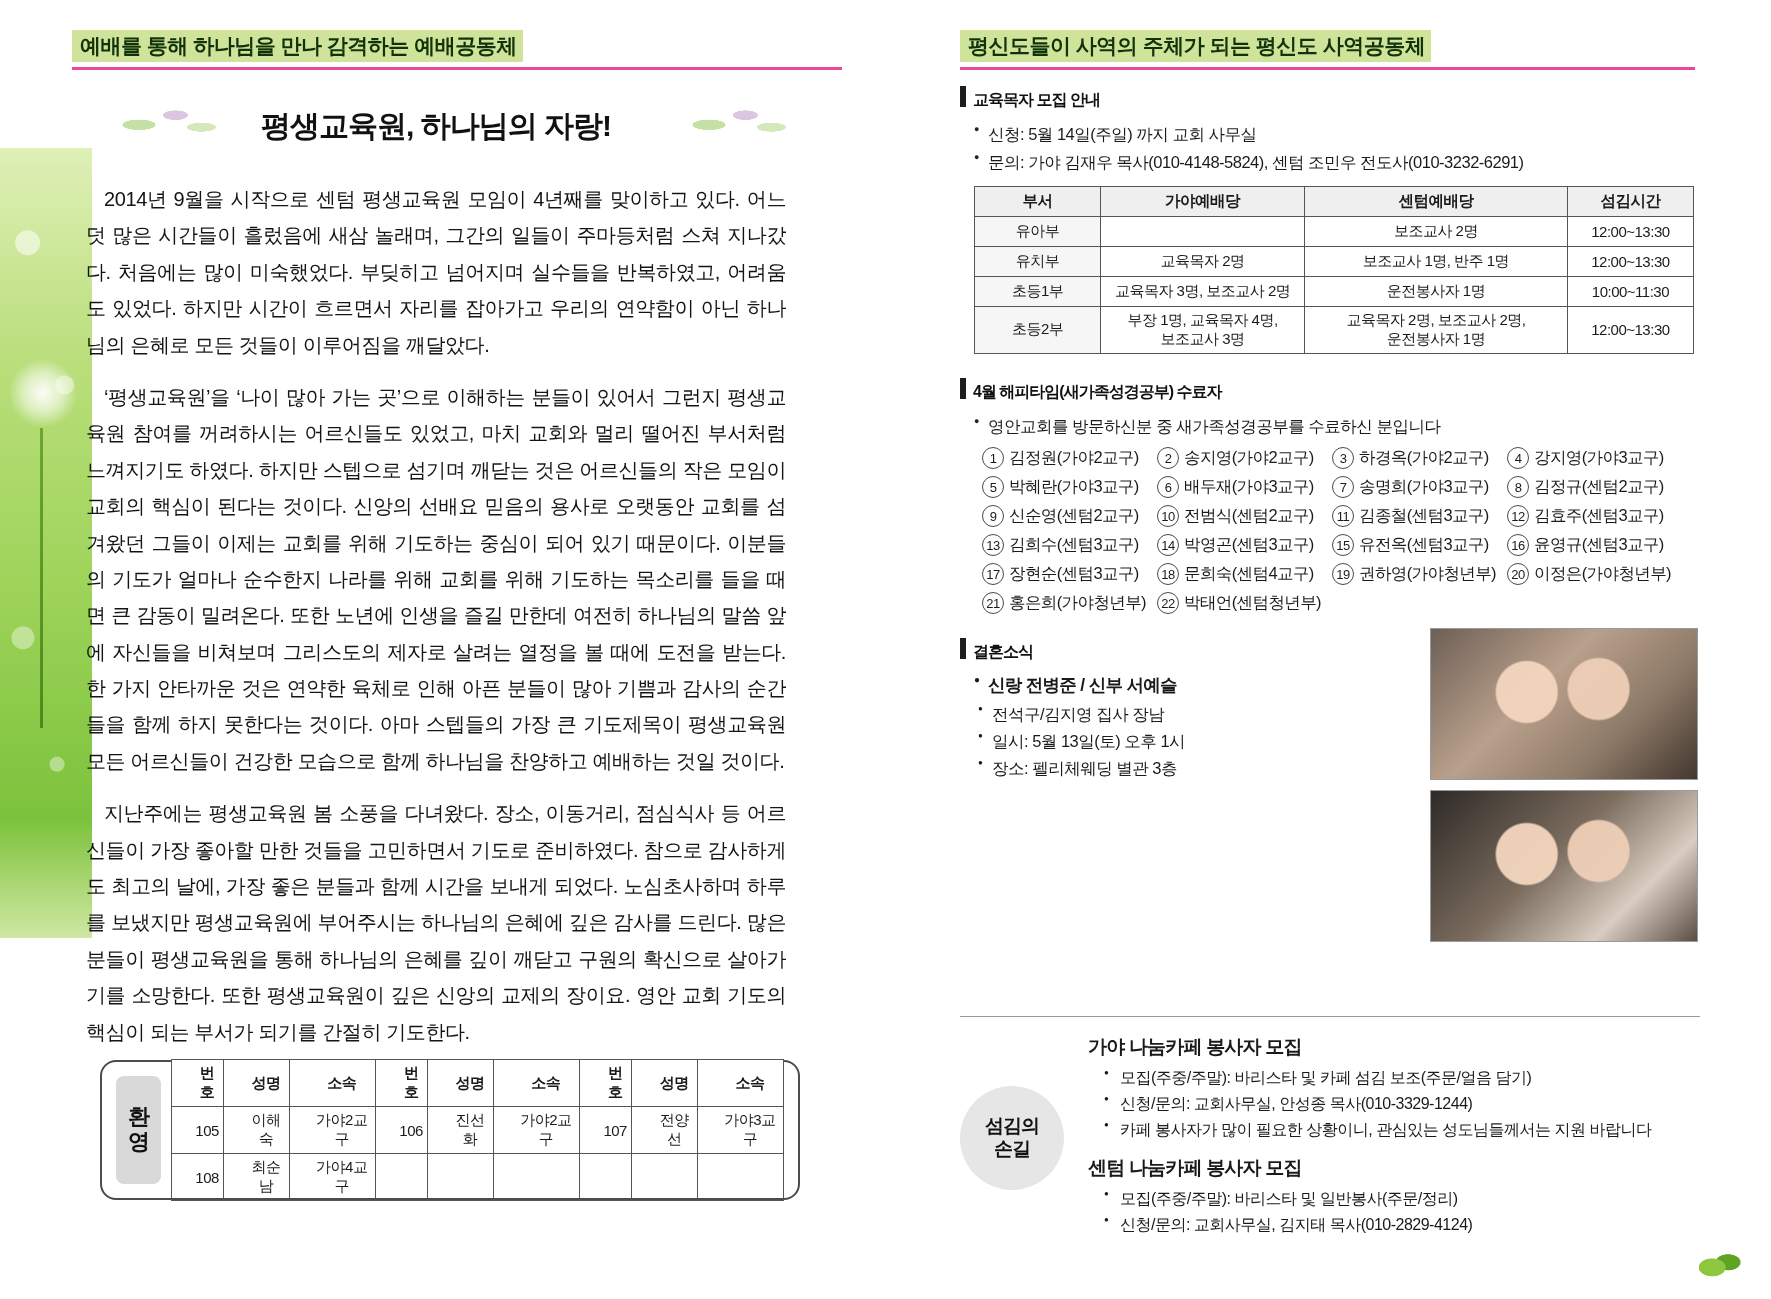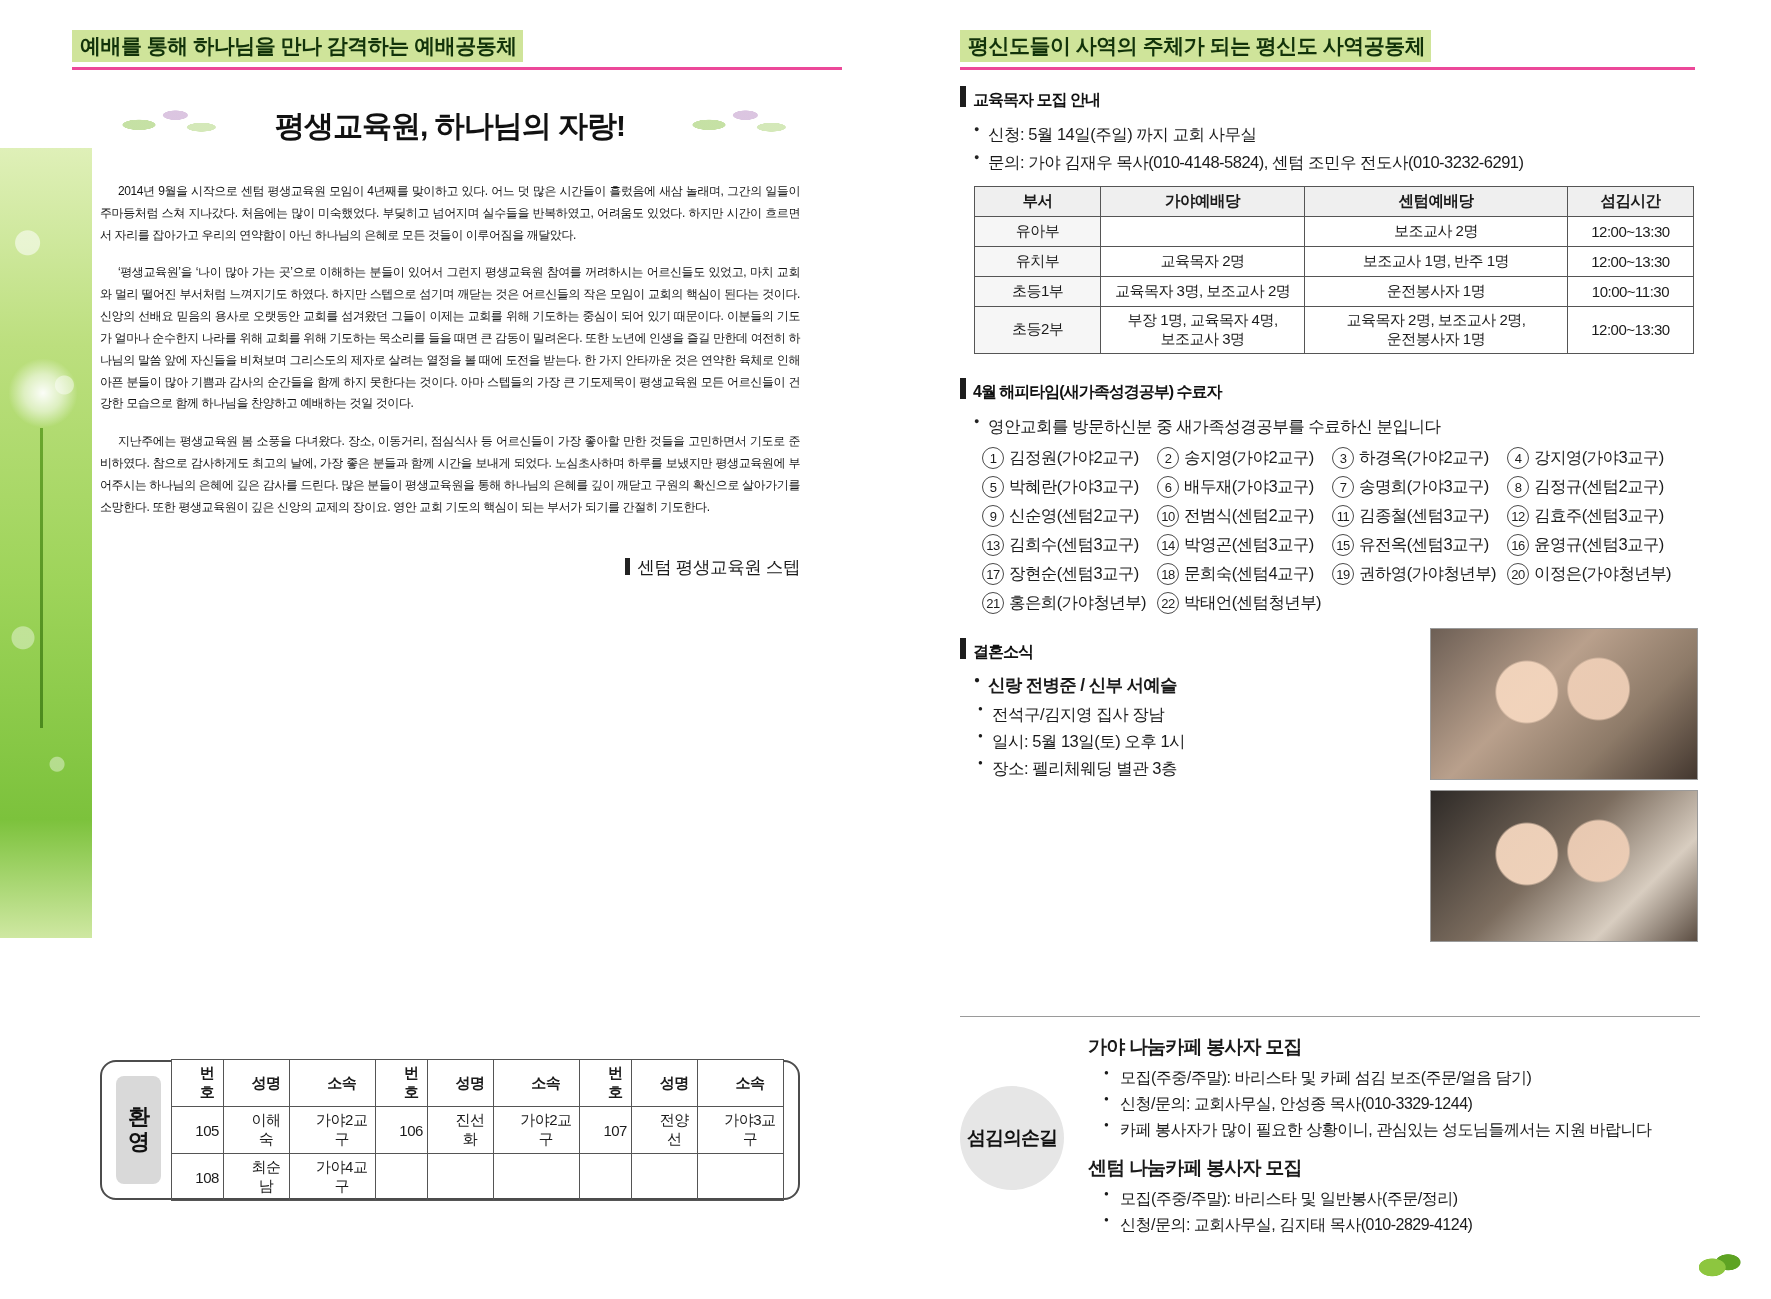--- a/index.html
+++ b/index.html
@@ -49,42 +49,42 @@
     font-weight:bold;
     letter-spacing:-0.5px;
     color:#12330a;
     display:inline-block;
   }
 
   #head-left  { left:72px;  top:30px;  width:770px; }
   #head-right { left:960px; top:30px;  width:735px; }
 
   
-  #left-col { position:absolute; left:100px; top:86px; width:700px; }
+  #left-col { position:absolute; left:86px; top:86px; width:700px; }
 
   .article-title {
     text-align:center;
     font-size:30px;
     font-weight:bold;
     letter-spacing:-1px;
     margin:20px 0 34px 0;
     color:#111;
   }
   .flower-l, .flower-r {
     position:absolute; top:96px; width:130px; height:48px;
     background:
       radial-gradient(ellipse at 30% 60%, rgba(150,200,90,.55) 0 16px, rgba(255,255,255,0) 17px),
       radial-gradient(ellipse at 58% 40%, rgba(190,150,200,.55) 0 12px, rgba(255,255,255,0) 13px),
       radial-gradient(ellipse at 78% 65%, rgba(160,205,100,.45) 0 14px, rgba(255,255,255,0) 15px);
   }
   .flower-l { left:100px; }
   .flower-r { left:670px; }
 
   .body-p {
-    font-size:12px;
+    font-size:20px;
     line-height:1.82;
     text-align:justify;
     text-indent:18px;
     margin:0 0 16px 0;
     letter-spacing:-0.4px;
     color:#141414;
   }
   .signature {
     text-align:right;
     font-size:17.5px;
@@ -211,21 +211,21 @@
     position:absolute; left:960px; top:1016px; width:740px;
     border-top:1px solid #9a9a9a;
   }
 
   
   #cafe-sec { position:absolute; left:960px; top:1034px; width:740px; }
   .seal {
     position:absolute; left:0; top:52px;
     width:104px; height:104px; border-radius:50%;
     background:#e6e6e6;
-    display:flex; align-items:center; justify-content:center;
+    display:flex; flex-direction:column; align-items:center; justify-content:center;
     font-size:19px; font-weight:bold; line-height:1.2; letter-spacing:-1px;
     color:#111; text-align:center;
   }
   .cafe-block { margin-left:128px; }
   .cafe-title {
     font-size:19px; font-weight:bold; letter-spacing:-0.8px; margin:0 0 5px 0;
   }
   .cafe-line {
     font-size:16px; letter-spacing:-0.5px; line-height:1.62;
     position:relative; padding-left:16px; margin-left:16px;

